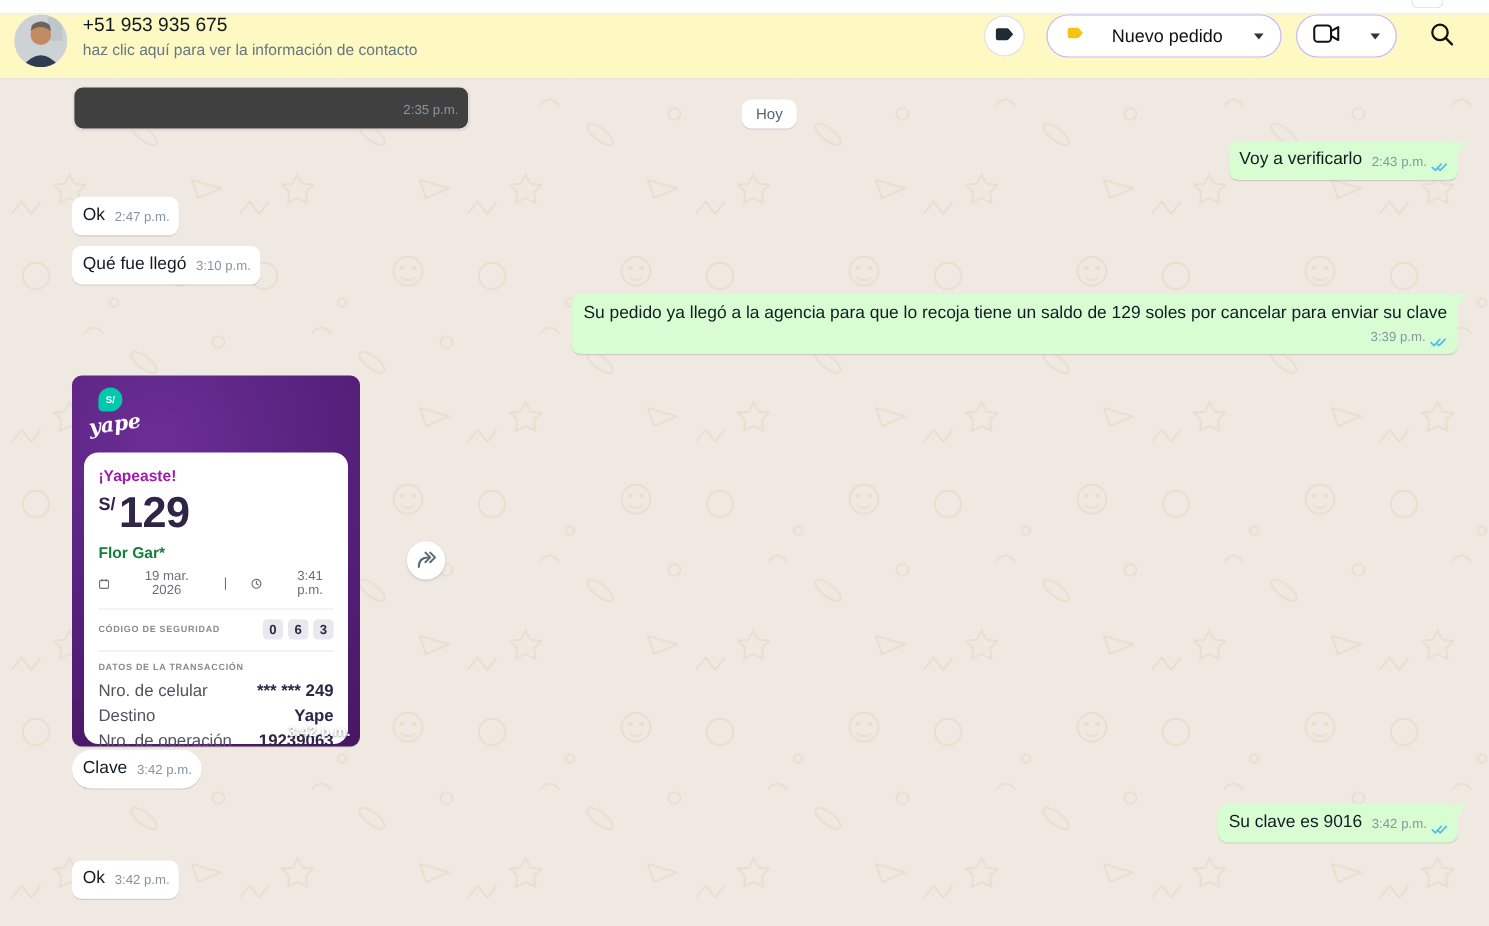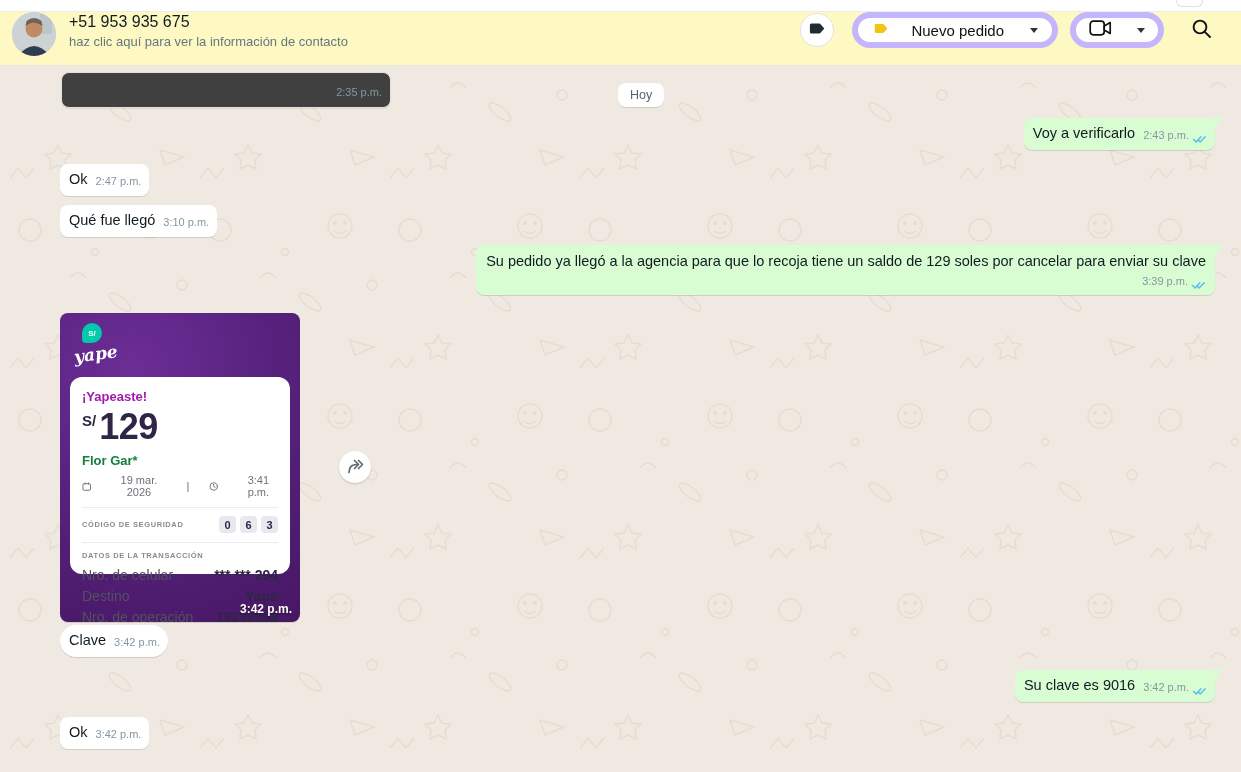--- a/index.html
+++ b/index.html
@@ -26,21 +26,21 @@
             display:flex; align-items:flex-start; padding:0 29px 0 12px; z-index:3; }
   .avatar { width:44px; height:44px; border-radius:50%; overflow:hidden;
             flex:0 0 44px; background:#cfd3d6; cursor:pointer; }
   .h-titles { margin-left:13px; min-width:0; cursor:pointer; }
   .h-title { font-size:16px; color:#111b21; line-height:20px; }
   .h-sub   { font-size:13px; color:#667781; line-height:18px; margin-top:1px; }
   .h-actions { margin-left:auto; display:flex; align-items:center; }
   .circle-btn { width:34px; height:34px; border:1px solid #e2e2e2; border-radius:50%;
                 background:#fff; display:flex; align-items:center; justify-content:center;
                 cursor:pointer; }
-  .pill { height:36px; border:6px solid #c4b5fd; border-radius:18px; background:#fff;
+  .pill { height:36px; border:1px solid #c4b5fd; border-radius:18px; background:#fff;
           display:flex; align-items:center; cursor:pointer;gap:12px; }
   .pill-status { margin-left:18px; padding:0 14px 0 15px; }
   .pill-status .lbl { font-size:15px; font-weight:500; color:#111; margin:0 14px 0 10px; }
   .pill-video { margin-left:12px; padding:0 13px; }
   .caret { width:0; height:0; border-left:4.5px solid transparent;
            border-right:4.5px solid transparent; border-top:5px solid #333; }
   .search-btn { margin-left:27px; background:none; border:none; cursor:pointer;
                 display:flex; align-items:center; }
 
   
@@ -69,21 +69,21 @@
   .imgmsg { position:absolute; left:60px; top:313px; width:240px; height:309px;
             border-radius:8px; overflow:hidden; cursor:pointer;
             box-shadow:0 1px 0.5px rgba(11,20,26,.13);
             background:radial-gradient(circle at 30% 18%, #6c2e96 0%, #57227e 45%, #471763 100%); }
   .yape-logo { position:absolute; left:14px; top:10px; }
   .logo-dot { width:20px; height:20px; border-radius:50% 50% 50% 4px;
               background:#00c9ac; color:#fff; font-size:8px; font-weight:bold;
               display:flex; align-items:center; justify-content:center; margin-left:8px; }
   .logo-word { font-family:"DejaVu Serif",serif; font-style:italic; font-weight:bold;
                color:#fff; font-size:17px; transform:rotate(-8deg); margin-top:1px; }
-  .ycard { position:absolute; left:10px; top:64px; width:220px; height:197px;
+  .ycard { position:absolute; left:10px; top:64px; width:220px; height:243px;
            background:#fff; border-radius:12px; padding:12px 12px 0 12px; }
   .y-title { font-size:13px; font-weight:bold; color:#a01bad; }
   .y-amount { display:flex; align-items:flex-start; margin-top:5px; color:#2f2547; }
   .y-cur { font-size:15px; font-weight:800; margin-top:3px; }
   .y-val { font-size:36px; font-weight:800; line-height:36px; margin-left:3px; letter-spacing:-0.5px; }
   .y-name { font-size:13px; font-weight:bold; color:#15803d; margin-top:8px; }
   .y-meta { display:flex; align-items:center; gap:20px; font-size:11px; color:#6f6f7a; margin-top:6px;text-align:center; }
   .y-hr { border:none; border-top:1px solid #ececf0; margin:9px 0 0 0; }
   .y-secrow { display:flex; align-items:center; justify-content:space-between; margin-top:8px; }
   .y-caps { font-size:7.5px; letter-spacing:0.6px; color:#8a8a94; font-weight:bold; }
@@ -270,21 +270,21 @@
           <span class="y-box">0</span>
           <span class="y-box">6</span>
           <span class="y-box">3</span>
         </span>
       </div>
       <hr class="y-hr">
       <div class="y-caps" style="margin-top:8px">DATOS DE LA TRANSACCIÓN</div>
       <div class="y-rows">
         <div class="y-row">
           <span class="l">Nro. de celular</span>
-          <span class="v">*** *** 294</span>
+          <span class="v">*** *** 249</span>
         </div>
         <div class="y-row">
           <span class="l">Destino</span>
           <span class="v">Yape</span>
         </div>
         <div class="y-row">
           <span class="l">Nro. de operación</span>
           <span class="v">19239063</span>
         </div>
       </div>

